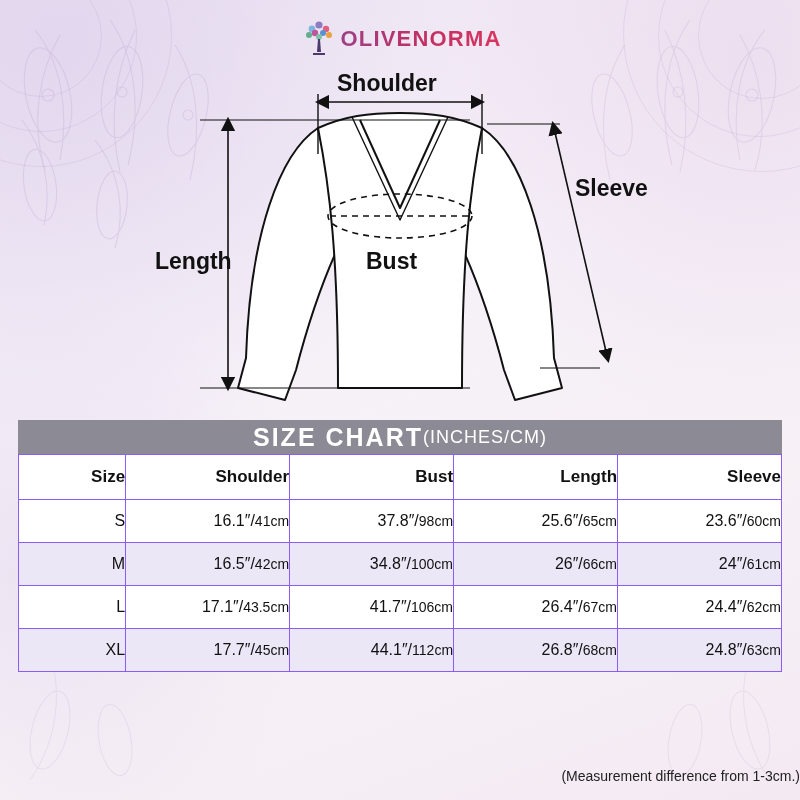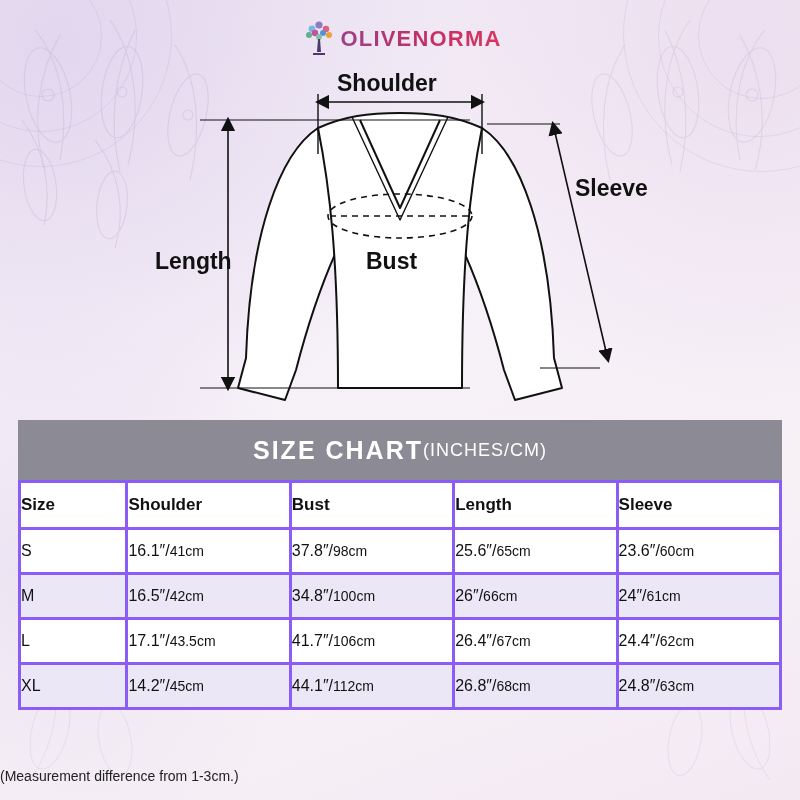--- a/index.html
+++ b/index.html
@@ -91,21 +91,21 @@
   .lbl-bust     { left: 366px; top: 190px; }
 
   
   .chart-wrap {
     position: absolute;
     left: 18px;
     top: 420px;
     width: 764px;
   }
   .chart-title {
-    height: 60px;
+    height: 34px;
     background: #8b8a95;
     color: #fff;
     display: flex;
     align-items: center;
     justify-content: center;
     letter-spacing: 1px;
   }
   .chart-title .t-main {
     font-size: 25px;
     font-weight: bold;
@@ -117,22 +117,22 @@
     letter-spacing: 1px;
   }
   table.size-table {
     width: 100%;
     border-collapse: collapse;
     background: #fff;
     table-layout: fixed;
   }
   table.size-table th,
   table.size-table td {
-    border: 3px solid #8b5cf6;
-    text-align: left;
+    border: 1px solid #8b5cf6;
+    text-align: right;
     font-size: 16px;
     color: #111;
     height: 42px;
     padding: 0;
     font-weight: normal;
   }
   table.size-table thead th {
     font-size: 17px;
     font-weight: bold;
     background: #fff;
@@ -146,21 +146,21 @@
   }
   table.size-table td.col-size {
     font-size: 16px;
   }
   .unit-cm { font-size: 14px; }
   .foot-note {
     position: absolute;
     left: 0;
     right: 0;
     top: 768px;
-    text-align: left;
+    text-align: right;
     font-size: 14px;
     color: #222;
   }
 </style>
 </head>
 <body>
 
 <div class="page">
 
   <div class="ornament orn-a"></div>
@@ -318,21 +318,21 @@
         </tr>
         <tr>
           <td class="col-size">L</td>
           <td><span>17.1″/</span><span class="unit-cm">43.5cm</span></td>
           <td><span>41.7″/</span><span class="unit-cm">106cm</span></td>
           <td><span>26.4″/</span><span class="unit-cm">67cm</span></td>
           <td><span>24.4″/</span><span class="unit-cm">62cm</span></td>
         </tr>
         <tr>
           <td class="col-size">XL</td>
-          <td><span>14.2″/</span><span class="unit-cm">45cm</span></td>
+          <td><span>17.7″/</span><span class="unit-cm">45cm</span></td>
           <td><span>44.1″/</span><span class="unit-cm">112cm</span></td>
           <td><span>26.8″/</span><span class="unit-cm">68cm</span></td>
           <td><span>24.8″/</span><span class="unit-cm">63cm</span></td>
         </tr>
       </tbody>
     </table>
   </div>
 
   <div class="foot-note">(Measurement difference from 1-3cm.)</div>
 </div>

